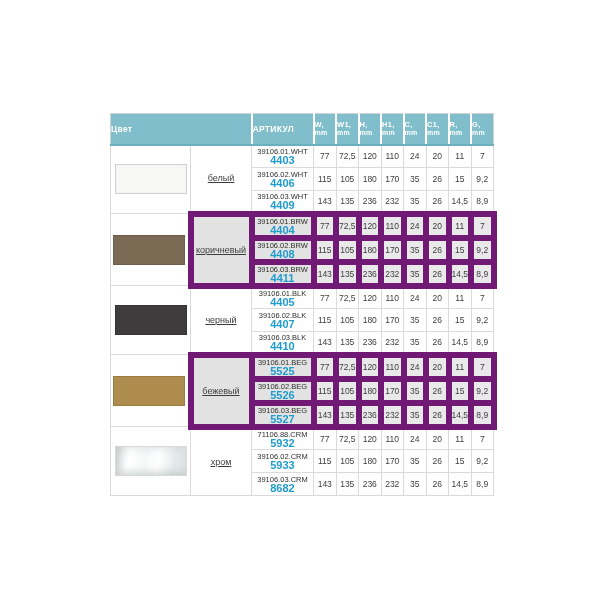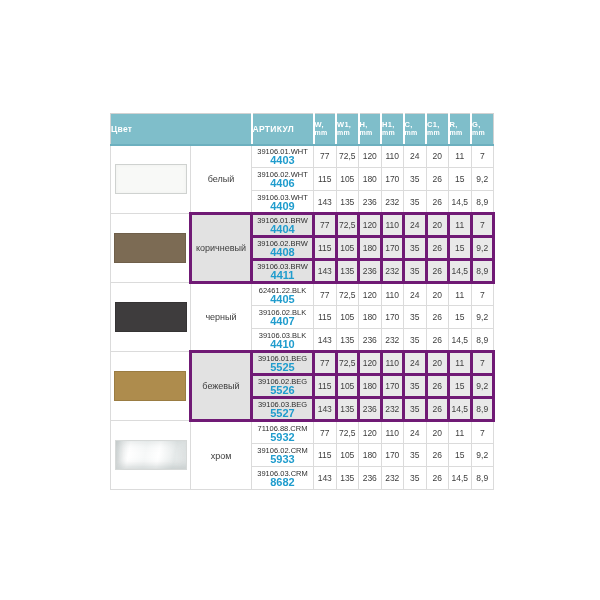--- a/index.html
+++ b/index.html
@@ -26,25 +26,25 @@
   th.sep { border-left:2px solid #ffffff;margin-left:8px; }
   th .dim-top { font-size:7.5px; line-height:9px; }
   th .dim-unit { font-size:7px; line-height:8px; font-weight:bold; }
 
   
   td {
     height:23px; text-align:center; vertical-align:middle;
     font-size:8.5px; color:#3d3d3d;
   }
   tr.g-odd  td { background:#ffffff; border:1px solid #dbdbdb; }
-  tr.g-even td { background:#e9e9e9; border:3px solid #701a75; }
+  tr.g-even td { background:#e9e9e9; border:6px solid #701a75; }
   tr.g-even td.name-cell,
   tr.g-even td.article-cell { background:#e2e2e2; }
   td.swatch-cell { background:#ffffff !important; border:1px solid #dbdbdb !important; }
-  td.name-cell { font-size:9px; }
+  td.name-cell { font-size:9px;text-decoration:underline; }
 
   .article-code { font-weight:normal; font-size:7.5px; line-height:9px; color:#2e2e2e; }
   .article-num  { font-weight:bold; font-size:11px; line-height:9px; color:#1f9ccd; cursor:pointer; }
 
   
   .swatch {
     width:72px; height:30px; margin:0 auto;
     border:1px solid #cfd2d0;
   }
   .sw-white  { background:#f8f9f7; box-shadow:inset 0 0 4px rgba(0,0,0,.04); }
@@ -205,21 +205,21 @@
           <td>26</td>
           <td>14,5</td>
           <td>8,9</td>
         </tr>
         <tr class="g-odd">
           <td rowspan="3" class="swatch-cell">
             <div class="swatch sw-black" style="background: rgb(62, 60, 61);"></div>
           </td>
           <td rowspan="3" class="name-cell">черный</td>
           <td class="article-cell">
-            <div class="article-code">62461.22.BLK</div>
+            <div class="article-code">39106.01.BLK</div>
             <div class="article-num">4405</div>
           </td>
           <td>77</td>
           <td>72,5</td>
           <td>120</td>
           <td>110</td>
           <td>24</td>
           <td>20</td>
           <td>11</td>
           <td>7</td>

